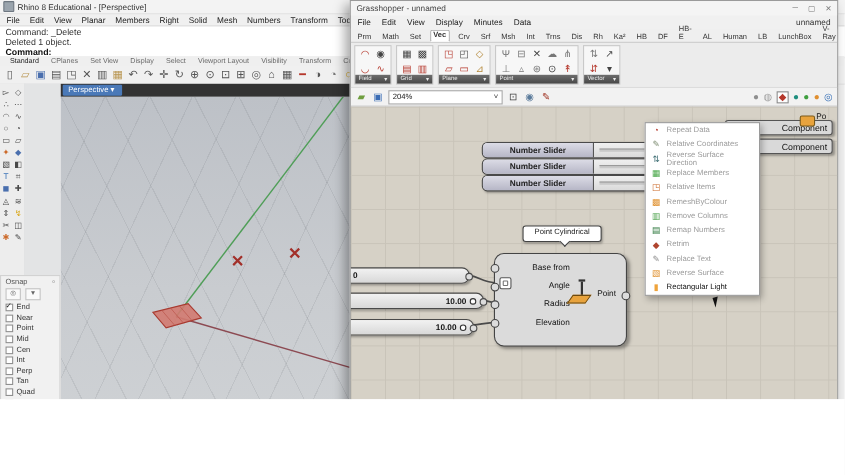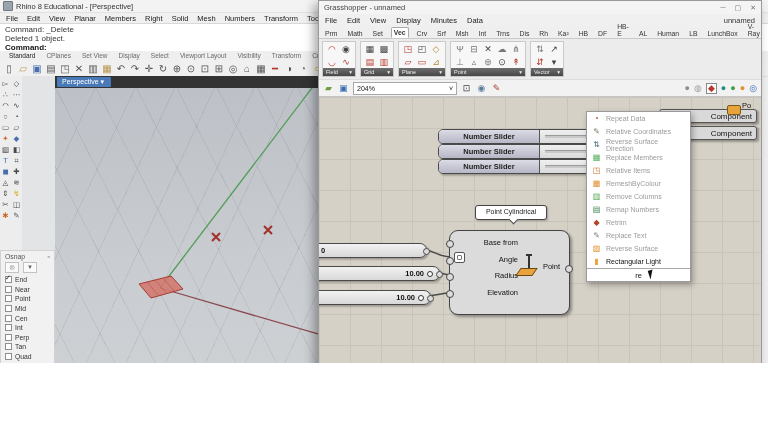--- a/index.html
+++ b/index.html
@@ -665,21 +665,20 @@
             </div>
             <div class="cm-item">
               <span class="cm-ic" style="color: rgb(224, 145, 47);">▧</span>
               <span>Reverse Surface</span>
             </div>
             <div class="cm-item enabled">
               <span class="cm-ic" style="color: rgb(239, 163, 58);">▮</span>
               <span>Rectangular Light</span>
             </div>
           </div>
-        <div class="cm-search">re</div>
       </div>
       <div class="mcursor"></div>
 
       <div class="gtb">
 
       <span style="color: rgb(85, 85, 85);">↥</span>
           <span style="color: rgb(217, 165, 20);">▤</span>
           <span style="color: rgb(136, 136, 136);">Y</span>
           <span style="color: rgb(163, 59, 43);">✎</span>
           <span style="color: rgb(34, 34, 34);">◉</span>

